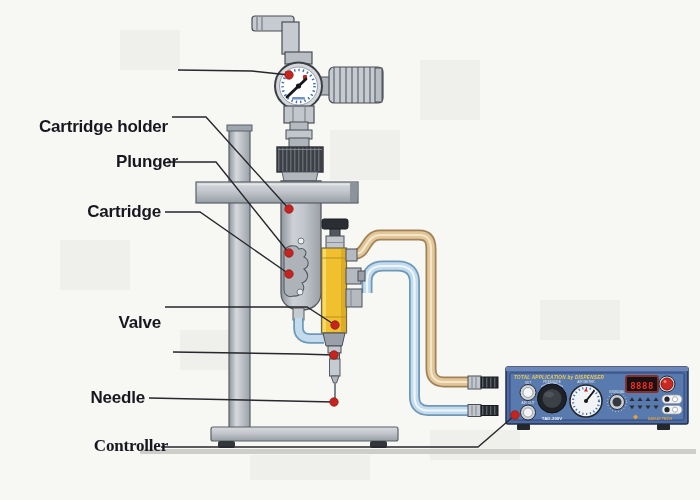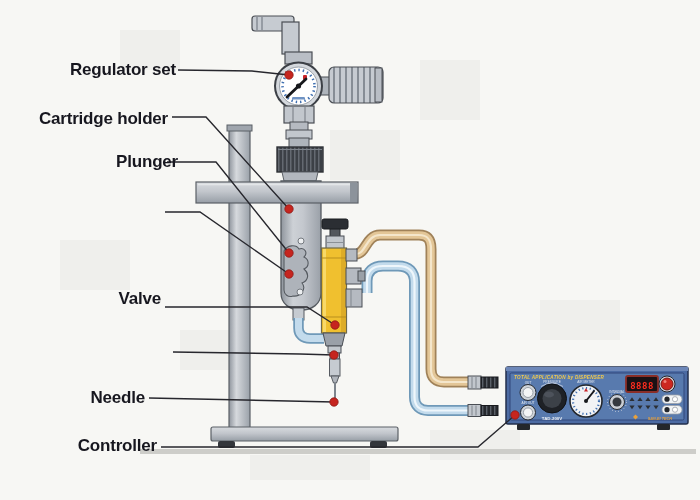--- a/index.html
+++ b/index.html
@@ -283,20 +283,20 @@
         <circle cx="289" cy="209" r="4.2"></circle>
     <circle cx="289" cy="253" r="4.2"></circle>
         <circle cx="289" cy="274" r="4.2"></circle>
     <circle cx="335" cy="325" r="4.2"></circle>
         <circle cx="334" cy="355" r="4.2"></circle>
     <circle cx="334" cy="402" r="4.2"></circle>
         <circle cx="515" cy="415" r="4.2"></circle>
   </g>
 </svg>
 
-<div class="part-label" style="right:524px; top:59px;">Regulator set</div>
-<div class="part-label" style="right:532px; top:108px;text-align:right;">Cartridge holder</div>
+<div class="part-label" style="right:532px; top:116px;text-align:right;">Cartridge holder</div>
 <div class="part-label" style="right:522px; top:151px;">Plunger</div>
-<div class="part-label" style="right:539px; top:288px;">Valve</div>
+<div class="part-label" style="right:539px; top:201px;">Cartridge</div>
+<div class="part-label" style="right:539px; top:312px;">Valve</div>
 <div class="part-label" style="right:555px; top:387px;margin-left:44px;">Needle</div>
-<div class="part-label" style="right:543px; top:435px;">Controller</div>
+<div class="part-label" style="right:532px; top:435px;font-family:Liberation Serif, serif;">Controller</div>
 
 </div>
 
 </body></html>

